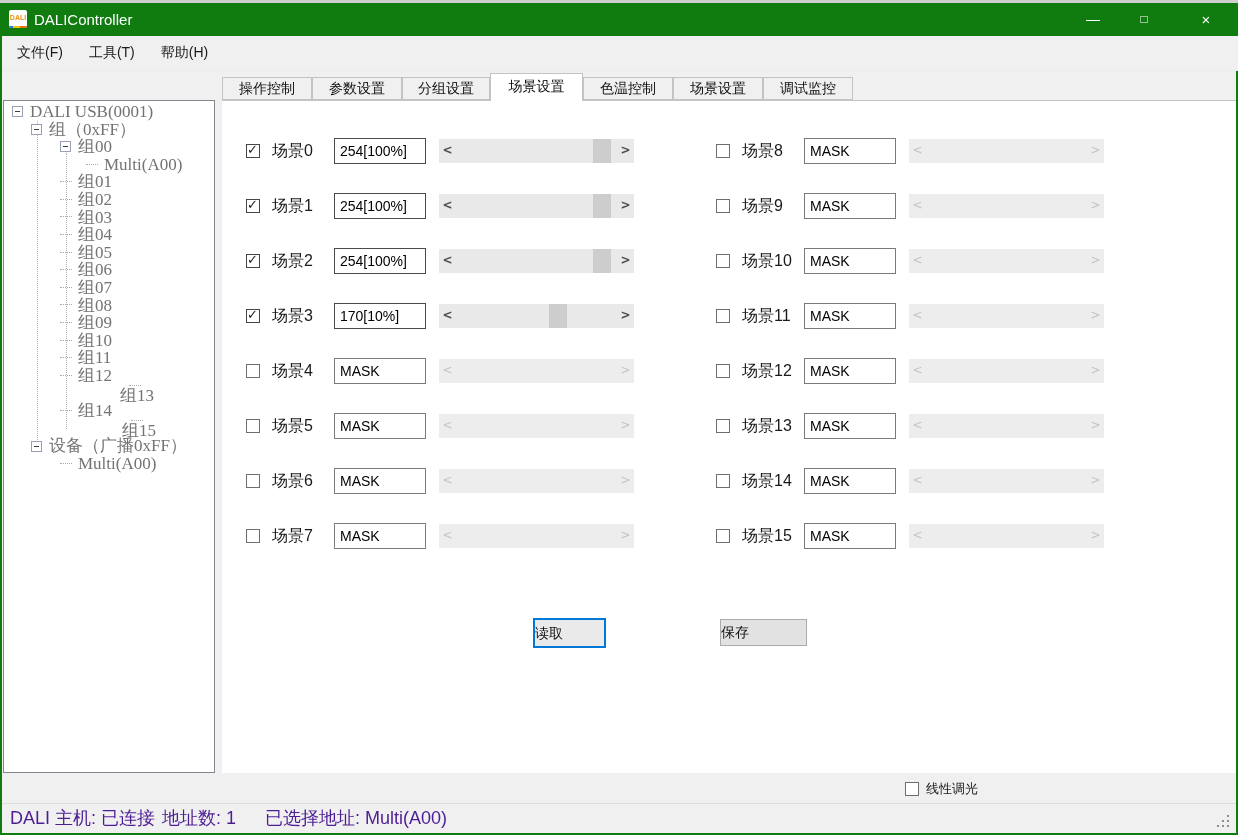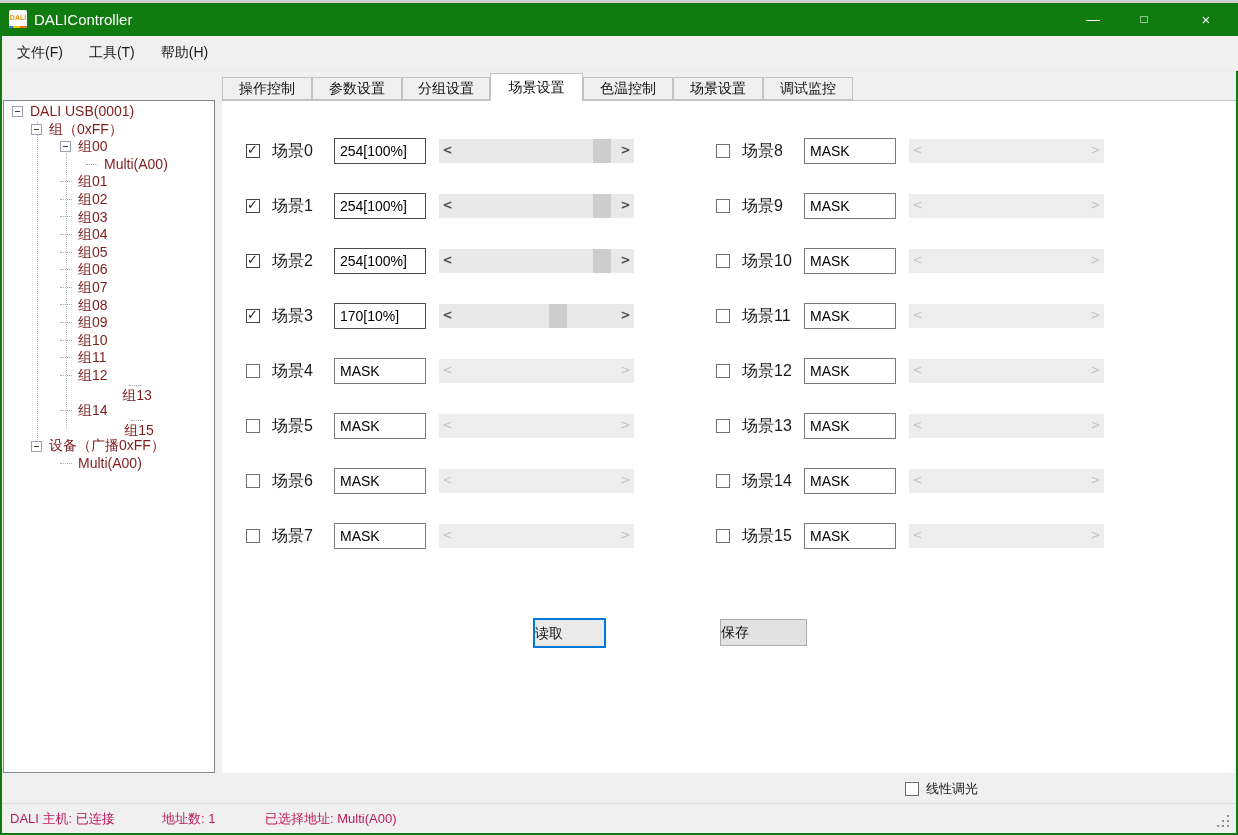--- a/index.html
+++ b/index.html
@@ -17,30 +17,30 @@
   .title-text{position:absolute;left:34px;top:0;height:33px;line-height:33px;color:#fff;font-size:15px;}
   .win-btn{position:absolute;top:0;width:46px;height:33px;color:#fff;text-align:center;line-height:33px;font-size:13px;}
   .win-btn.min{left:1070px;font-size:14px;}
   .win-btn.max{left:1121px;font-size:12px;}
   .win-btn.close{left:1183px;font-size:15px;}
   
   .menubar{position:absolute;left:2px;top:36px;width:1234px;height:34px;background:#f0f0f0;border-bottom:1px solid #ececec;padding-left:2px;}
   .menu-item{display:inline-block;padding:0 13px;line-height:33px;font-size:14px;color:#1a1a1a;}
   
   .tab{position:absolute;box-sizing:border-box;background:#f0f0f0;border:1px solid #c3c3c3;
-       text-align:center;font-size:14px;color:#111;top:77px;height:23px;line-height:21px;}
+       text-align:center;font-size:14px;color:#111;top:77px;height:23px;line-height:21px;font-family:Liberation Serif, serif;}
   .tab.active{background:#fff;border-bottom:none;top:73px;height:28px;line-height:26px;z-index:3;}
   
   .tree-panel{position:absolute;left:3px;top:100px;width:212px;height:673px;background:#fff;
               border:1px solid #828790;box-sizing:border-box;overflow:hidden;}
   .content-panel{position:absolute;left:222px;top:100px;width:1014px;height:673px;background:#fff;
                  border-top:1px solid #c3c3c3;box-sizing:border-box;z-index:1;}
   
   .tree-rows{position:absolute;left:0;top:2px;width:100%;
-             font-family:Liberation Sans, sans-serif;font-size:14px;color:#7f1d1d;}
+             font-family:Liberation Serif, serif;font-size:17px;color:#737373;}
   .tree-row{height:17.6px;line-height:17.6px;white-space:nowrap;display:flex;align-items:center;}
   .expander{display:inline-block;width:11px;height:11px;box-sizing:border-box;border:1px solid #9aa0b4;background:#fff;
             margin-right:6px;flex:none;position:relative;z-index:2;}
   .expander b{position:absolute;left:2px;top:4px;width:5px;height:1px;background:#3c3c3c;}
   .stub{display:inline-block;width:12px;height:1px;border-top:1px dotted #ababab;margin-right:5px;flex:none;}
   .vline{position:absolute;width:0;border-left:1px dotted #b5b5b5;z-index:1;}
   .tree-label{position:relative;z-index:2;background:#fff;padding:0 1px;}
   
   .scene-row{position:absolute;height:26px;display:flex;align-items:center;}
   .cb{display:inline-block;width:14px;height:14px;box-sizing:border-box;border:1px solid #6e6e6e;background:#fff;
@@ -61,21 +61,21 @@
   
   .btn{position:absolute;box-sizing:border-box;text-align:left;font-size:14px;color:#111;
        font-family:"Liberation Sans","DejaVu Sans",sans-serif;}
   .btn-read{left:311px;top:517px;width:73px;height:30px;background:#eaeaea;border:2px solid #0078D7;line-height:26px;}
   .btn-save{left:498px;top:518px;width:87px;height:27px;background:#e2e2e2;border:1px solid #ababab;line-height:25px;}
   
   .linear-row{position:absolute;left:905px;top:780px;display:flex;align-items:center;z-index:2;}
   .linear-row .lbl{margin-left:7px;font-size:13px;color:#1a1a1a;}
   
   .statusbar{position:absolute;left:2px;top:803px;width:1234px;height:29px;background:#f0f0f0;border-top:1px solid #dcdcdc;}
-  .status-item{position:absolute;top:0;height:29px;line-height:29px;font-size:13px;color:#be185d;white-space:nowrap;}
+  .status-item{position:absolute;top:0;height:29px;line-height:29px;font-size:18px;color:#4c1d95;white-space:nowrap;}
   .grip{position:absolute;right:6px;bottom:4px;width:14px;height:14px;}
   .grip i{position:absolute;width:2px;height:2px;background:#8f8f8f;}
 </style>
 </head>
 <body>
 
 <div class="window">
   <div class="top-strip"></div>
   <div class="edge-l"></div>
   <div class="edge-r"></div>

